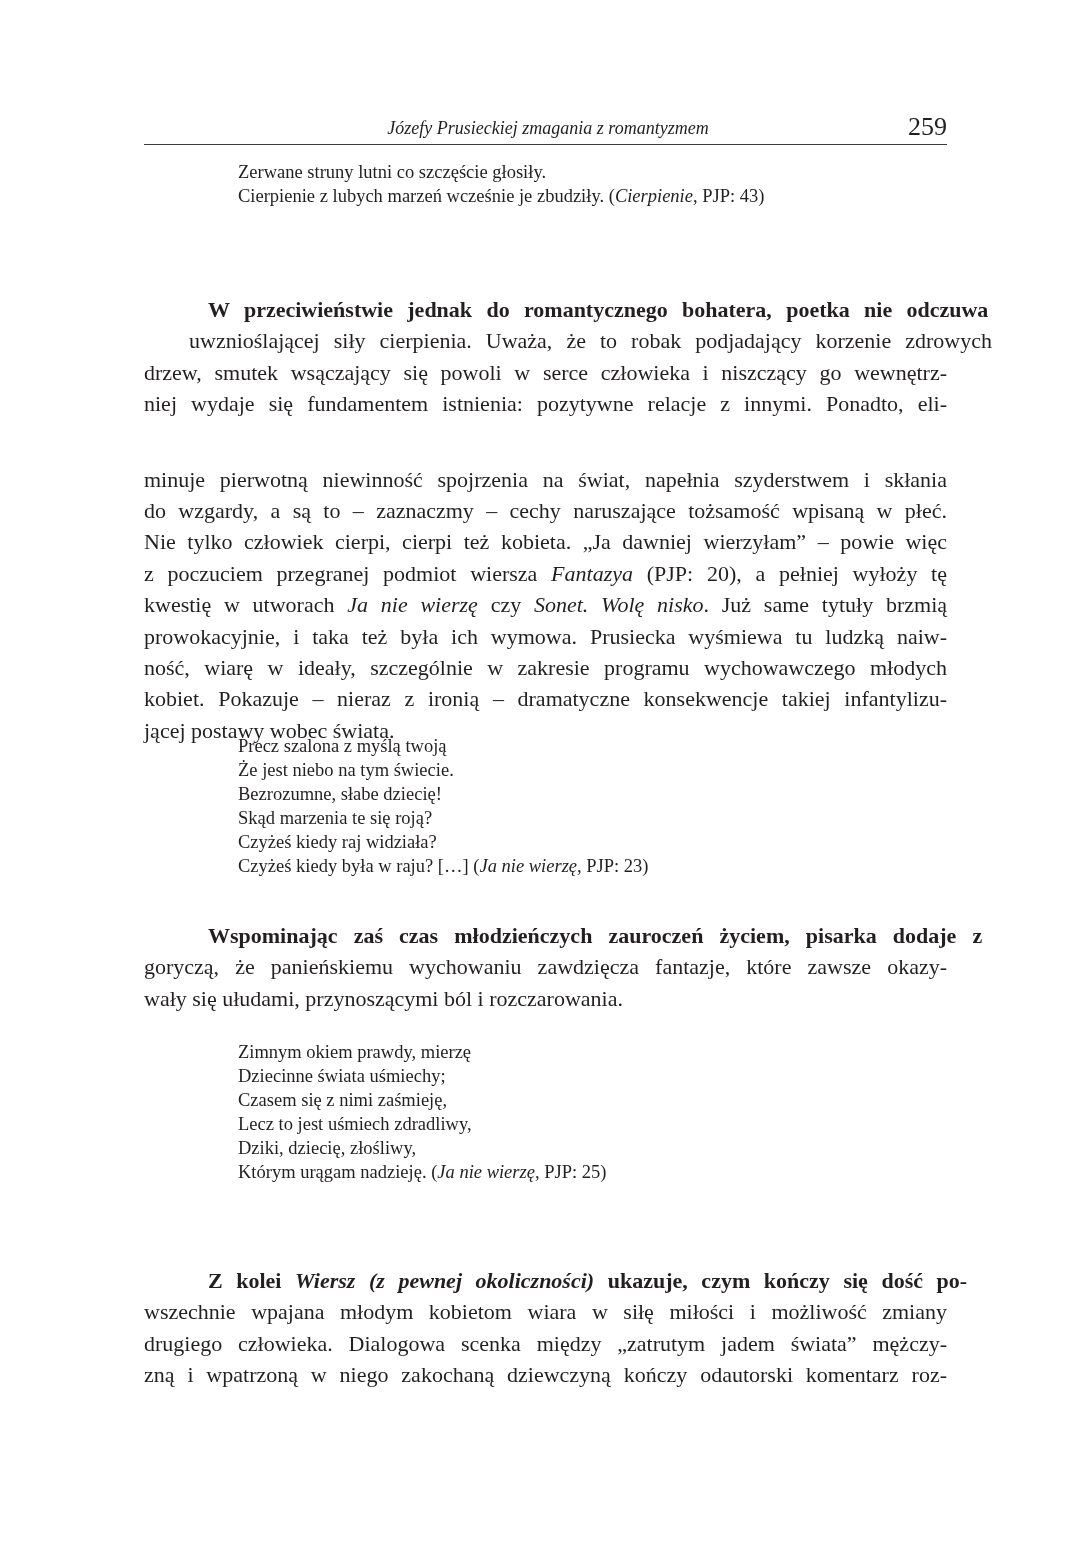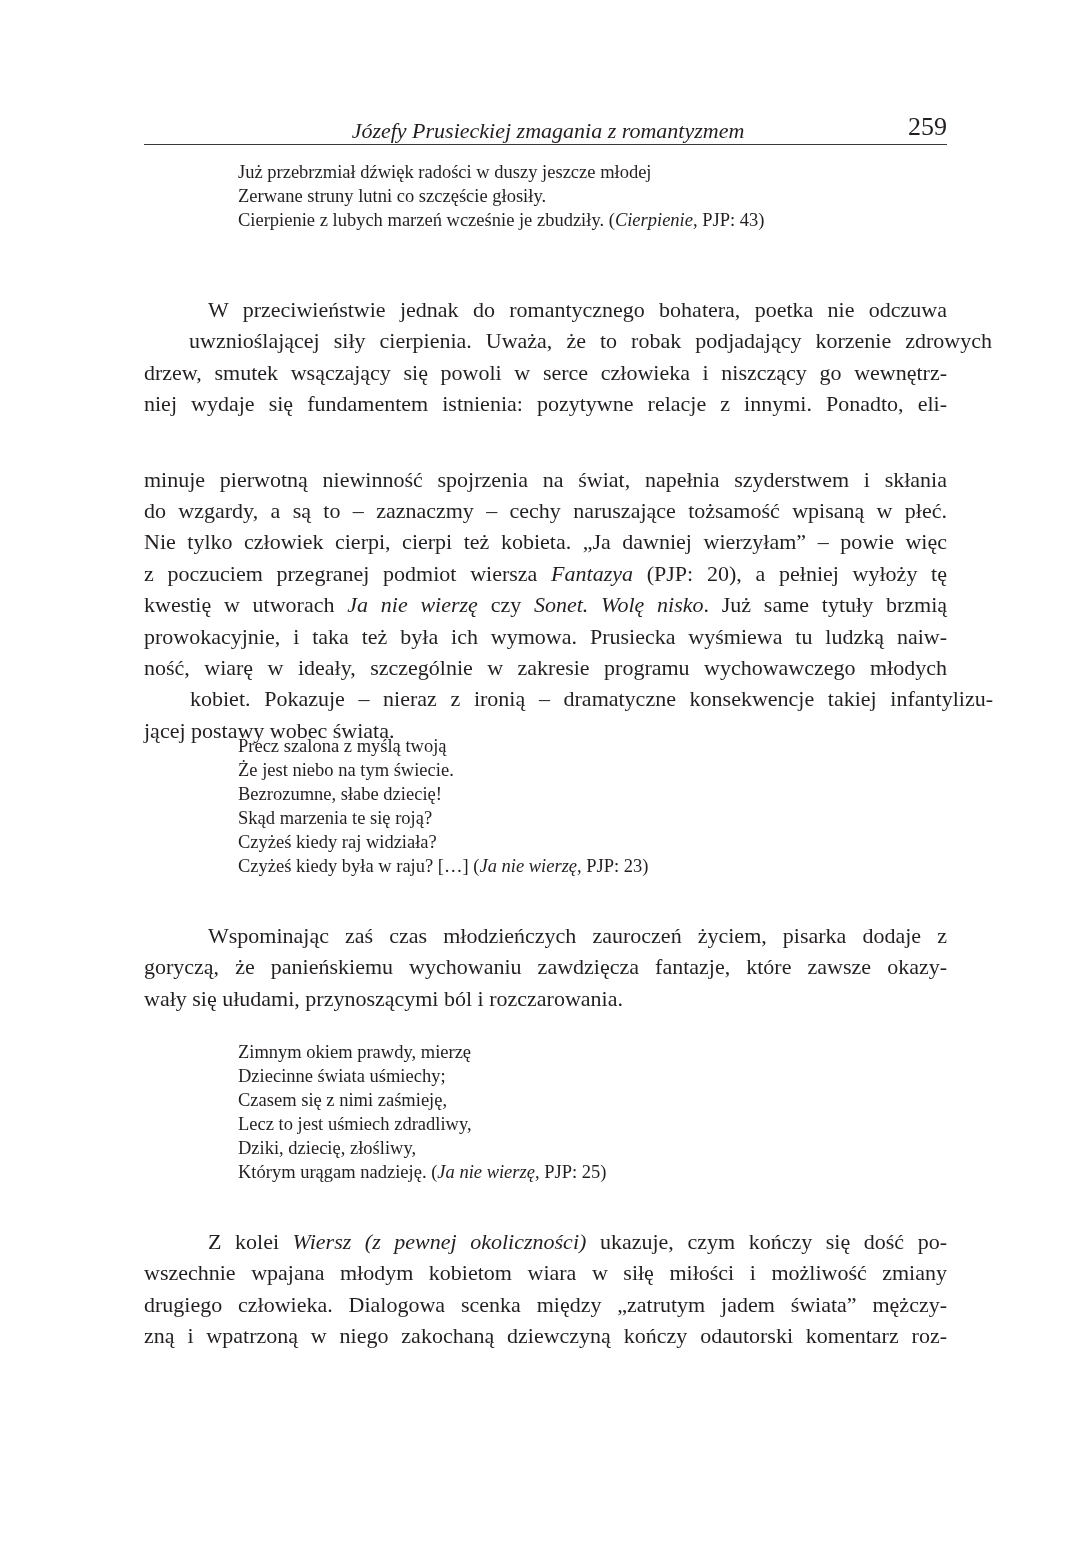--- a/index.html
+++ b/index.html
@@ -6,66 +6,65 @@
   body {
     width: 1080px; height: 1550px; position: relative; overflow: hidden;
     font-family: "Liberation Serif", "DejaVu Serif", serif; color: #231f20;
   }
   .header {
     position: absolute; left: 144px; top: 112px; width: 803px; height: 32px;
     border-bottom: 1.5px solid #3a3a3a;
   }
   .running-title {
     position: absolute; left: 5px; right: 0; top: 6px; text-align: center;
-    font-style: italic; font-size: 22px; color: #231f20;
+    font-style: italic; font-size: 18px; color: #231f20;
   }
   .page-number {
     position: absolute; right: 0; top: 0px; font-size: 26px; line-height: 30px;
   }
   .poem {
     position: absolute; left: 238px; font-size: 18.5px; line-height: 24px;
     color: #231f20;
   }
   .poem .line { white-space: nowrap; }
   .para {
     position: absolute; left: 144px; width: 803px; font-size: 22px; line-height: 31.4px;
     text-align: justify; color: #231f20; hyphens: manual;
   }
   .para .ln { display: block; text-align: justify; text-align-last: justify; white-space: nowrap; }
   .para .ln.last { text-align-last: left; }
-  .para .ln.first { text-indent: 64px; }
+  .para .ln.first { text-indent: 64px; font-weight: bold; }
   i { font-style: italic; }
 </style>
 </head>
 <body>
 
 <div class="header">
   <div class="running-title">Józefy Prusieckiej zmagania z romantyzmem</div>
   <div class="page-number">259</div>
 </div>
 
 <div class="poem" style="top:160px">
-  <div class="line">Już przebrzmiał dźwięk radości w duszy jeszcze młodej</div>
   <div class="line">Zerwane struny lutni co szczęście głosiły.</div>
   <div class="line"><span>Cierpienie z lubych marzeń wcześnie je zbudziły.</span><span> (</span><i>Cierpienie</i><span>, PJP: 43)</span></div>
 </div>
 
 <div class="para" style="top:294px">
   <span class="ln first" style="white-space: nowrap; word-spacing: 8.8125px; text-align-last: left;">W przeciwieństwie jednak do romantycznego bohatera, poetka nie odczuwa</span>
   <span class="ln" style="white-space: nowrap; word-spacing: 8.52257px; text-align-last: left; margin-left: 45px;">uwznioślającej siły cierpienia. Uważa, że to robak podjadający korzenie zdrowych</span>
   <span class="ln" style="white-space: nowrap; word-spacing: 7.15909px; text-align-last: left;">drzew, smutek wsączający się powoli w serce człowieka i niszczący go wewnętrz-</span>
   <span class="ln" style="white-space: nowrap; word-spacing: 8.57656px; text-align-last: left;">niej wydaje się fundamentem istnienia: pozytywne relacje z innymi. Ponadto, eli-</span>
   <span class="ln" style="white-space: nowrap; word-spacing: 9.25694px; text-align-last: left; margin-top: 44px;">minuje pierwotną niewinność spojrzenia na świat, napełnia szyderstwem i skłania</span>
   <span class="ln" style="white-space: nowrap; word-spacing: 6.85577px; text-align-last: left;">do wzgardy, a są to – zaznaczmy – cechy naruszające tożsamość wpisaną w płeć.</span>
   <span class="ln" style="white-space: nowrap; word-spacing: 6.03385px; text-align-last: left;">Nie tylko człowiek cierpi, cierpi też kobieta. „Ja dawniej wierzyłam” – powie więc</span>
   <span class="ln" style="white-space: nowrap; word-spacing: 8.24006px; text-align-last: left;"><span>z poczuciem przegranej podmiot wiersza </span><i>Fantazya</i><span> (PJP: 20), a pełniej wyłoży tę</span></span>
   <span class="ln" style="white-space: nowrap; word-spacing: 7.26683px; text-align-last: left;"><span>kwestię w utworach </span><i>Ja nie wierzę</i><span> czy </span><i>Sonet. Wolę nisko</i><span>. Już same tytuły brzmią</span></span>
   <span class="ln" style="white-space: nowrap; word-spacing: 7.40909px; text-align-last: left;">prowokacyjnie, i taka też była ich wymowa. Prusiecka wyśmiewa tu ludzką naiw-</span>
   <span class="ln" style="white-space: nowrap; word-spacing: 8.94792px; text-align-last: left;">ność, wiarę w ideały, szczególnie w zakresie programu wychowawczego młodych</span>
-  <span class="ln" style="white-space: nowrap; word-spacing: 8.15625px; text-align-last: left; margin-left: 46px;">kobiet. Pokazuje – nieraz z ironią – dramatyczne konsekwencje takiej infantylizu-</span>
+  <span class="ln" style="white-space: nowrap; word-spacing: 8.15625px; text-align-last: left;">kobiet. Pokazuje – nieraz z ironią – dramatyczne konsekwencje takiej infantylizu-</span>
   <span class="ln last" style="white-space: nowrap;">jącej postawy wobec świata.</span>
 </div>
 
 <div class="poem" style="top:734px">
   <div class="line">Precz szalona z myślą twoją</div>
   <div class="line">Że jest niebo na tym świecie.</div>
   <div class="line">Bezrozumne, słabe dziecię!</div>
   <div class="line">Skąd marzenia te się roją?</div>
   <div class="line">Czyżeś kiedy raj widziała?</div>
   <div class="line"><span>Czyżeś kiedy była w raju? […]</span><span> (</span><i>Ja nie wierzę</i><span>, PJP: 23)</span></div>
@@ -80,17 +79,17 @@
 <div class="poem" style="top:1040px">
   <div class="line">Zimnym okiem prawdy, mierzę</div>
   <div class="line">Dziecinne świata uśmiechy;</div>
   <div class="line">Czasem się z nimi zaśmieję,</div>
   <div class="line">Lecz to jest uśmiech zdradliwy,</div>
   <div class="line">Dziki, dziecię, złośliwy,</div>
   <div class="line"><span>Którym urągam nadzieję.</span><span> (</span><i>Ja nie wierzę</i><span>, PJP: 25)</span></div>
 </div>
 
 <div class="para" style="top:1226px">
-  <span class="ln first" style="white-space: nowrap; word-spacing: 8.08381px; text-align-last: left;"><span>Z kolei </span><i>Wiersz (z pewnej okoliczności)</i><span> ukazuje, czym kończy się dość po-</span></span>
+  <span class="ln first" style="white-space: nowrap; word-spacing: 8.08381px; text-align-last: left; margin-top: 39px;"><span>Z kolei </span><i>Wiersz (z pewnej okoliczności)</i><span> ukazuje, czym kończy się dość po-</span></span>
   <span class="ln" style="white-space: nowrap; word-spacing: 10.0391px; text-align-last: left;">wszechnie wpajana młodym kobietom wiara w siłę miłości i możliwość zmiany</span>
   <span class="ln" style="white-space: nowrap; word-spacing: 10.3496px; text-align-last: left;">drugiego człowieka. Dialogowa scenka między „zatrutym jadem świata” mężczy-</span>
   <span class="ln" style="white-space: nowrap; word-spacing: 7.36562px; text-align-last: left;">zną i wpatrzoną w niego zakochaną dziewczyną kończy odautorski komentarz roz-</span>
 </div>
 
 </body></html>

